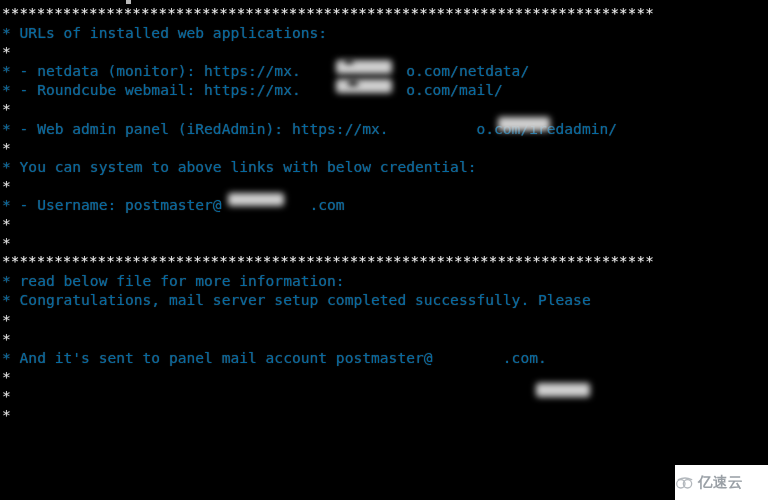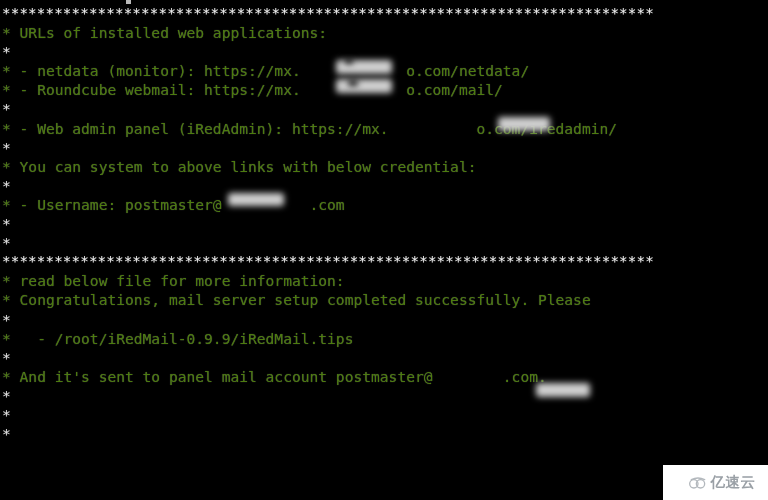--- a/index.html
+++ b/index.html
@@ -20,21 +20,21 @@
     top: 0;
     left: 0;
     width: 768px;
     padding-top: 4px;
     box-sizing: border-box;
   }
   .line {
     height: 19.1px;
     line-height: 19.1px;
     font-size: 14.6px;
-    color: #4d7c0f;
+    color: #0369a1;
     white-space: pre;
     letter-spacing: 0px;
     padding-left: 2px;
     text-shadow: 0 0 1px rgba(230,230,230,0.35);
   }
   .rule {
     font-size: 14.2px;
     color: #f0f0f0;
     letter-spacing: 0.15px;
   }
@@ -58,23 +58,22 @@
   
   #watermark {
     position: absolute;
     right: 0;
     bottom: 0;
     width: 93px;
     height: 35px;
     background: #ffffff;
     display: flex;
     align-items: center;
-    justify-content: center;
+    justify-content: flex-start;
     gap: 3px;
-    padding-left: 12px;
   }
   #watermark .wm-text {
     font-family: "DejaVu Sans", "Liberation Sans", sans-serif;
     font-size: 14.5px;
     font-weight: 700;
     color: #9aa0a6;
     letter-spacing: 0.5px;
   }
   #watermark svg { display: block; }
   .topfleck {
@@ -104,21 +103,20 @@
     <div class="line blank">*</div>
     <div class="line">* You can system to above links with below credential:</div>
     <div class="line blank">*</div>
     <div class="line">* - Username: postmaster@          .com</div>
     <div class="line blank">*</div>
     <div class="line blank">*</div>
     <div class="line rule">***************************************************************************</div>
     <div class="line">* read below file for more information:</div>
     <div class="line">* Congratulations, mail server setup completed successfully. Please</div>
     <div class="line blank">*</div>
-    <div class="line">*   - /root/iRedMail-0.9.9/iRedMail.tips</div>
     <div class="line blank">*</div>
     <div class="line">* And it's sent to panel mail account postmaster@        .com.</div>
     <div class="line blank">*</div>
     <div class="line blank">*</div>
     <div class="line blank">*</div>
 
   </div>
 
   <div class="redact light" style="left:336px; top:60px; width:56px; height:14px;"></div>
   <div class="redact dark" style="left:345px; top:58px; width:8px; height:6px;"></div>

